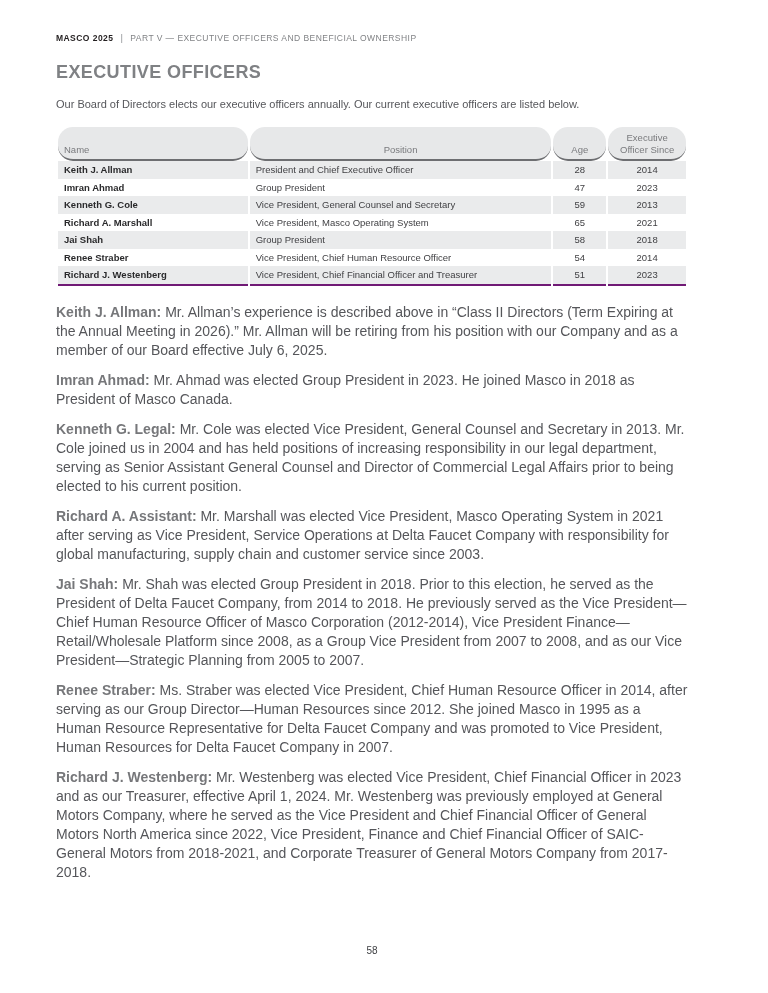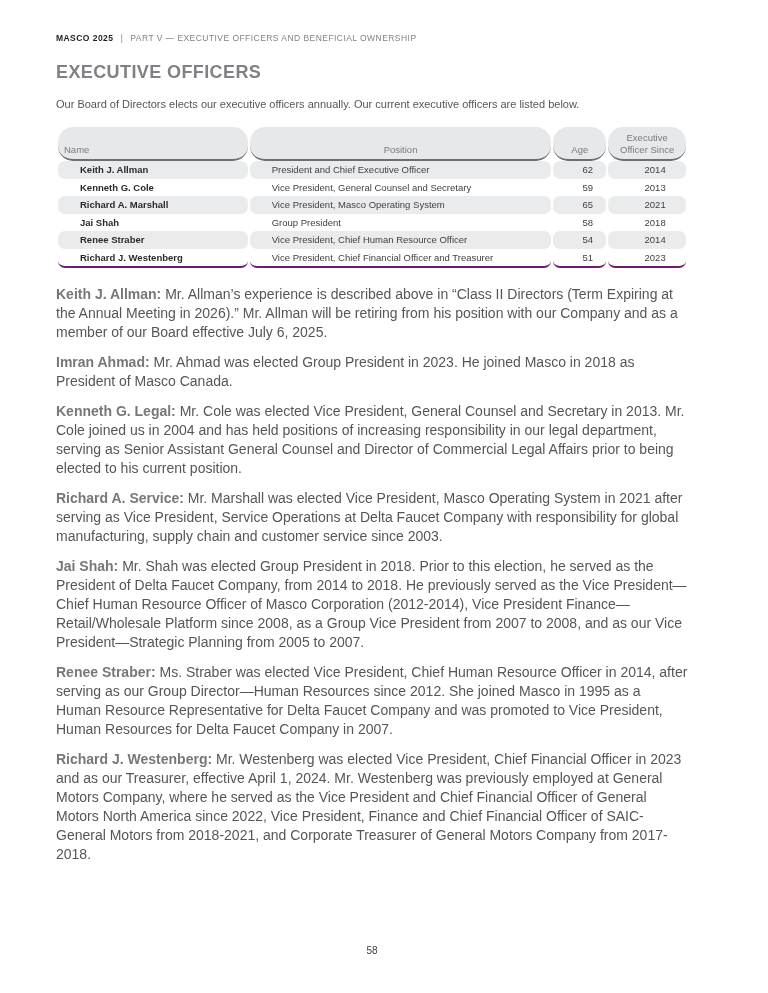--- a/index.html
+++ b/index.html
@@ -58,24 +58,23 @@
     font-weight: normal;
     vertical-align: bottom;
     padding: 5px 6px 4px 6px;
     border-bottom: 2px solid #6d6e71;
     line-height: 11.5px;
     border-radius: 15px;
   }
   .officers th.al { text-align: left; }
   .officers th.ac { text-align: center; }
   .officers td {
-    padding: 4px 6px 3px 22px;
+    padding: 4px 6px 3px 6px;
     color: #414144;
     line-height: 10.5px;
-    border-radius: 7px;
   }
   .officers tbody tr:nth-child(odd) td { background: #eaebec; }
   .officers tbody tr:last-child td { border-bottom: 2px solid #701a75; }
   .officers td.name { font-weight: bold; color: #2a2a2c; }
   .officers td.ac { text-align: center; }
 
   
   .bios { margin-top: 17px; }
   .bio {
     font-size: 14px; color: #55565a;
@@ -121,22 +120,28 @@
           <th class="al">Name</th>
           <th class="ac">Position</th>
           <th class="ac">Age</th>
           <th class="ac">Executive Officer Since</th>
         </tr>
       </thead>
       <tbody>
         <tr>
           <td class="name">Keith J. Allman</td>
           <td>President and Chief Executive Officer</td>
-          <td class="ac">62</td>
+          <td class="ac">28</td>
           <td class="ac">2014</td>
+        </tr>
+        <tr>
+          <td class="name">Imran Ahmad</td>
+          <td>Group President</td>
+          <td class="ac">47</td>
+          <td class="ac">2023</td>
         </tr>
         <tr>
           <td class="name">Kenneth G. Cole</td>
           <td>Vice President, General Counsel and Secretary</td>
           <td class="ac">59</td>
           <td class="ac">2013</td>
         </tr>
         <tr>
           <td class="name">Richard A. Marshall</td>
           <td>Vice President, Masco Operating System</td>
@@ -161,21 +166,21 @@
           <td class="ac">51</td>
           <td class="ac">2023</td>
         </tr>
       </tbody>
     </table>
 
     <div class="bios">
       <p class="bio"><span class="lead">Keith J. Allman:</span><span> Mr. Allman’s experience is described above in “Class II Directors (Term Expiring at the Annual Meeting in 2026).” Mr. Allman will be retiring from his position with our Company and as a member of our Board effective July 6, 2025.</span></p>
       <p class="bio"><span class="lead">Imran Ahmad:</span><span> Mr. Ahmad was elected Group President in 2023. He joined Masco in 2018 as President of Masco Canada.</span></p>
       <p class="bio"><span class="lead">Kenneth G. Legal:</span><span> Mr. Cole was elected Vice President, General Counsel and Secretary in 2013. Mr. Cole joined us in 2004 and has held positions of increasing responsibility in our legal department, serving as Senior Assistant General Counsel and Director of Commercial Legal Affairs prior to being elected to his current position.</span></p>
-      <p class="bio"><span class="lead">Richard A. Service:</span><span> Mr. Marshall was elected Vice President, Masco Operating System in 2021 after serving as Vice President, Service Operations at Delta Faucet Company with responsibility for global manufacturing, supply chain and customer service since 2003.</span></p>
+      <p class="bio"><span class="lead">Richard A. Assistant:</span><span> Mr. Marshall was elected Vice President, Masco Operating System in 2021 after serving as Vice President, Service Operations at Delta Faucet Company with responsibility for global manufacturing, supply chain and customer service since 2003.</span></p>
       <p class="bio"><span class="lead">Jai Shah:</span><span> Mr. Shah was elected Group President in 2018. Prior to this election, he served as the President of Delta Faucet Company, from 2014 to 2018. He previously served as the Vice President—Chief Human Resource Officer of Masco Corporation (2012-2014), Vice President Finance—Retail/Wholesale Platform since 2008, as a Group Vice President from 2007 to 2008, and as our Vice President—Strategic Planning from 2005 to 2007.</span></p>
       <p class="bio"><span class="lead">Renee Straber:</span><span> Ms. Straber was elected Vice President, Chief Human Resource Officer in 2014, after serving as our Group Director—Human Resources since 2012. She joined Masco in 1995 as a Human Resource Representative for Delta Faucet Company and was promoted to Vice President, Human Resources for Delta Faucet Company in 2007.</span></p>
       <p class="bio"><span class="lead">Richard J. Westenberg:</span><span> Mr. Westenberg was elected Vice President, Chief Financial Officer in 2023 and as our Treasurer, effective April 1, 2024. Mr. Westenberg was previously employed at General Motors Company, where he served as the Vice President and Chief Financial Officer of General Motors North America since 2022, Vice President, Finance and Chief Financial Officer of SAIC-General Motors from 2018-2021, and Corporate Treasurer of General Motors Company from 2017-2018.</span></p>
     </div>
 
   </div>
 
   <div class="folio">58</div>
 </div>
 

